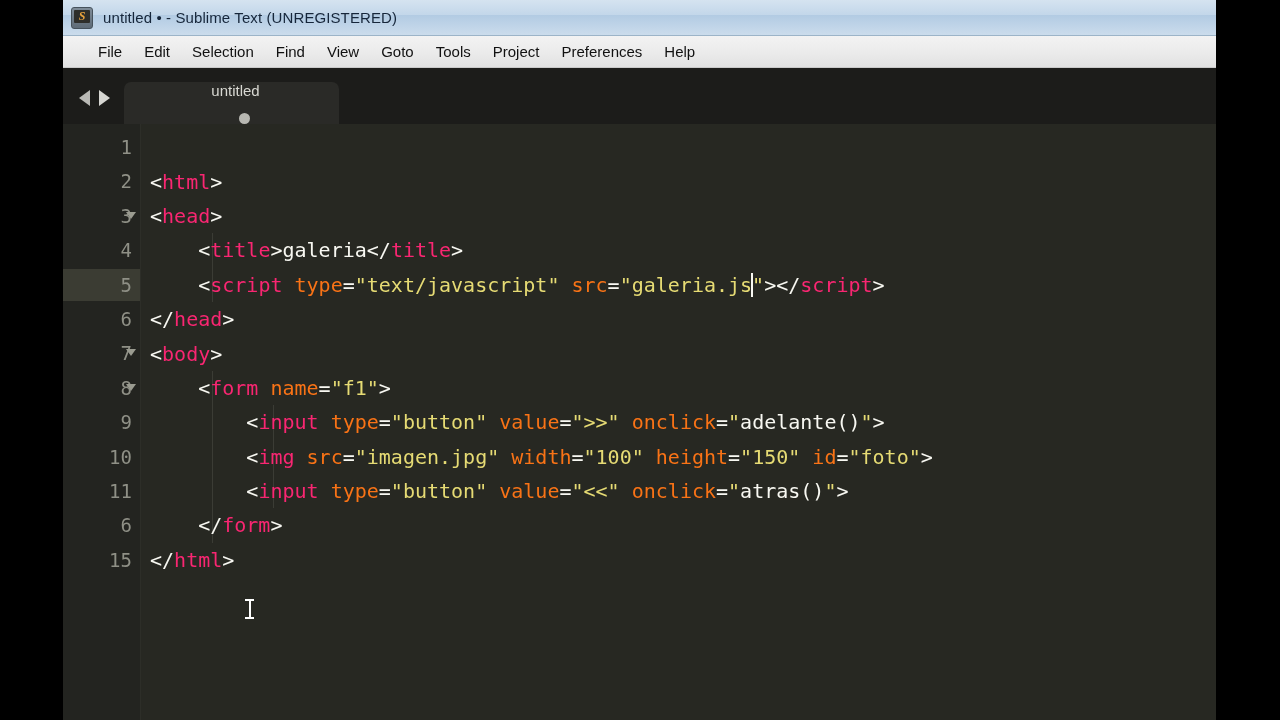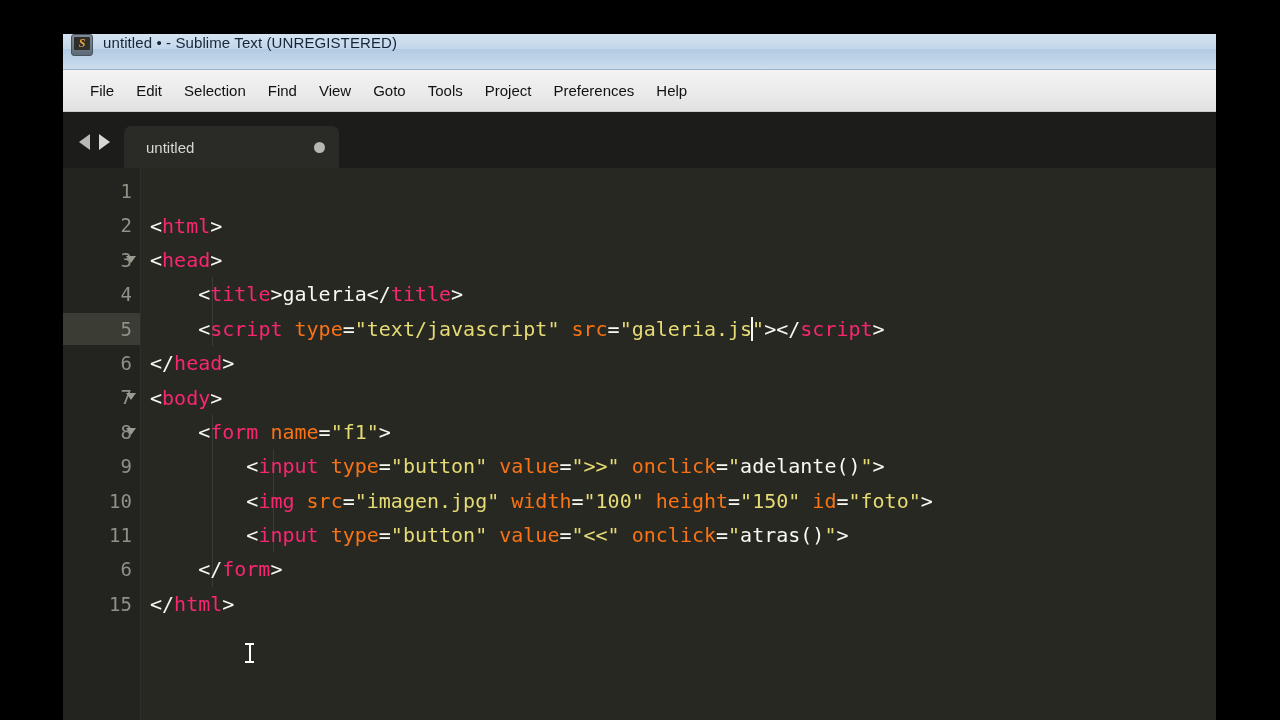--- a/index.html
+++ b/index.html
@@ -39,23 +39,23 @@
   }
 
   
   .titlebar {
     position: relative;
     height: 36px;
     background: linear-gradient(to bottom,
         #d5e3f0 0%, #c3d7ea 42%, #b2cbe3 43%, #cbdcec 100%);
     border-bottom: 1px solid #9cb4c8;
     display: flex;
+    align-items: center;
     padding-left: 8px;
     box-sizing: border-box;
-    margin-top: 34px;
   }
   .st-icon {
     width: 22px;
     height: 22px;
     border-radius: 3px;
     background: linear-gradient(to bottom, #7f8c98 0%, #5e6b77 100%);
     border: 1px solid #46525c;
     position: relative;
     flex: 0 0 auto;
     margin-right: 10px;
@@ -82,26 +82,26 @@
   }
   .title-text {
     font-size: 15px;
     color: #16263a;
     letter-spacing: .1px;
     white-space: nowrap;
   }
 
   
   .menubar {
-    height: 42px;
+    height: 32px;
     background: linear-gradient(to bottom, #f3f3f3 0%, #eaeaea 60%, #e1e1e1 100%);
     border-bottom: 1px solid #c9c9c9;
     display: flex;
     align-items: center;
-    padding-left: 16px;
+    padding-left: 24px;
     box-sizing: border-box;
   }
   .menu-item {
     font-size: 15px;
     color: #111111;
     padding: 3px 11px;
     white-space: nowrap;
     cursor: default;
   }
 
@@ -133,20 +133,21 @@
     position: relative;
     height: 42px;
     min-width: 215px;
     background: #2a2a27;
     border-radius: 7px 7px 0 0;
     display: flex;
     align-items: center;
     padding: 0 14px 0 22px;
     box-sizing: border-box;
     cursor: pointer;
+    flex-direction: column;
   }
   .tab-label {
     font-size: 15px;
     color: #d8d8d2;
     flex: 1 1 auto;
     white-space: nowrap;
   }
   .tab-dirty {
     width: 11px;
     height: 11px;

